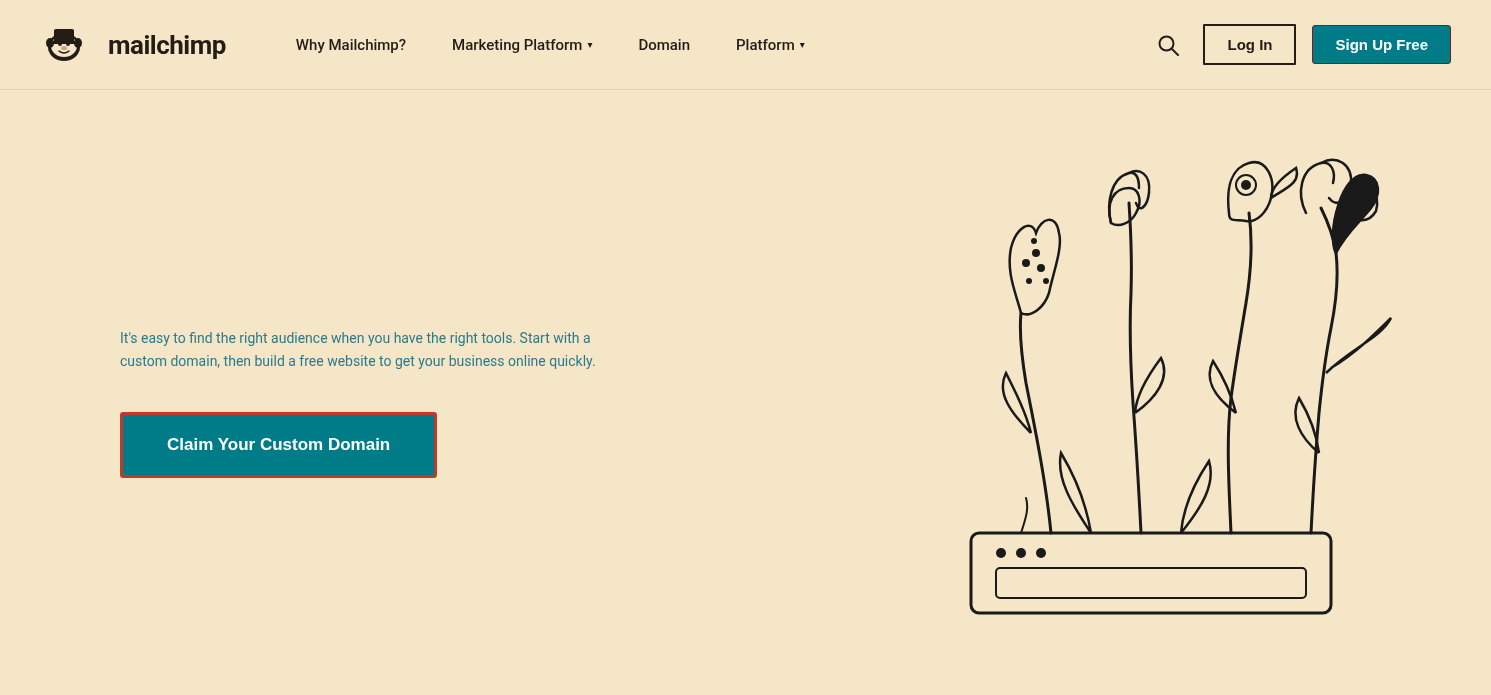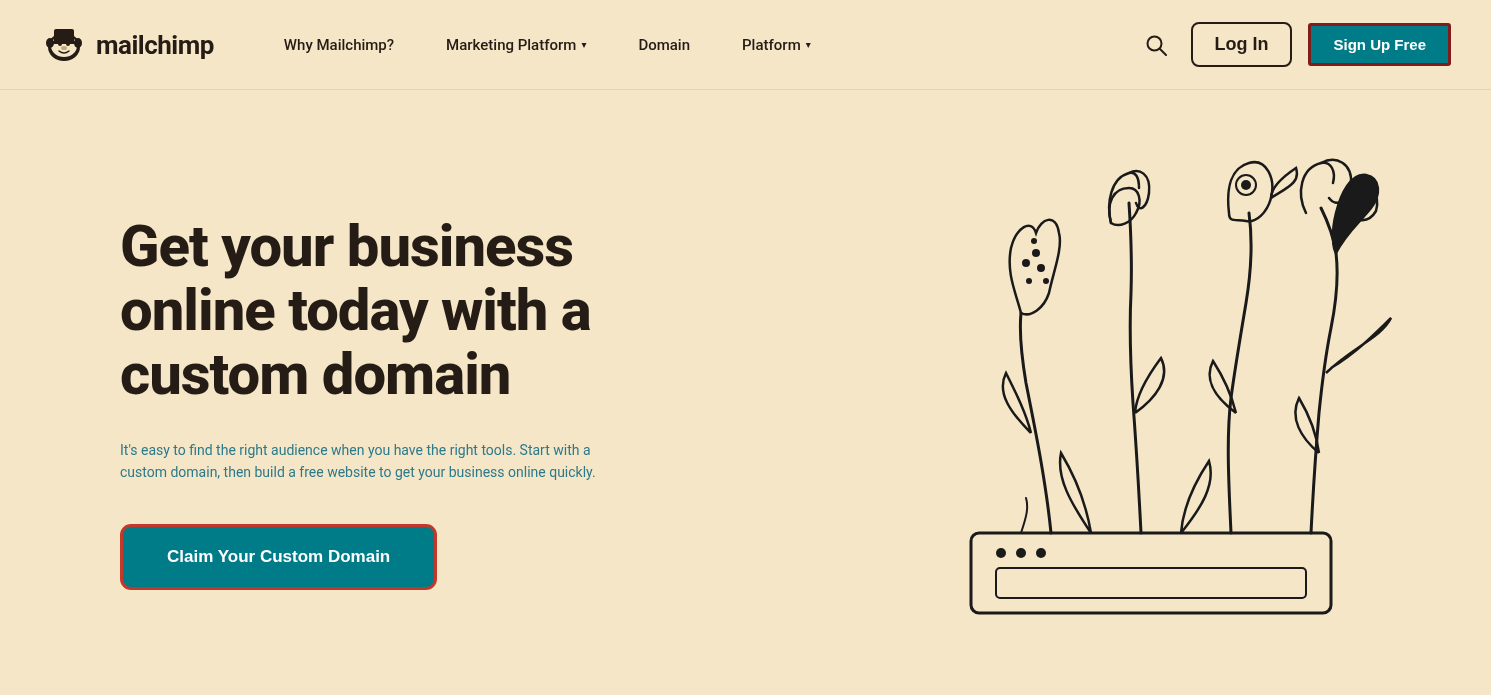--- a/index.html
+++ b/index.html
@@ -22,40 +22,40 @@
       align-items: center;
       padding: 0 40px;
       height: 90px;
       background-color: #f5e6c8;
       border-bottom: 1px solid rgba(0,0,0,0.08);
     }
 
     .logo-area {
       display: flex;
       align-items: center;
-      gap: 8px;
+      gap: 20px;
       margin-right: 48px;
     }
 
     .chimp-icon {
       width: 48px;
       height: 48px;
     }
 
     .logo-text {
       font-size: 26px;
       font-weight: 700;
       color: #241c15;
       letter-spacing: -0.5px;
     }
 
     .nav-links {
       display: flex;
       align-items: center;
-      gap: 8px;
+      gap: 2px;
       flex: 1;
     }
 
     .nav-link {
       font-size: 15px;
       color: #241c15;
       text-decoration: none;
       padding: 8px 22px;
       cursor: pointer;
       display: flex;
@@ -81,30 +81,30 @@
       padding: 8px;
       display: flex;
       align-items: center;
       justify-content: center;
     }
 
     .login-btn {
       background: none;
       border: 2px solid #241c15;
       color: #241c15;
-      font-size: 18px;
+      font-size: 15px;
       font-weight: 600;
       padding: 10px 22px;
       cursor: pointer;
-      border-radius: 8px;
+      border-radius: 1px;
     }
 
     .signup-btn {
       background: #007c89;
-      border: 3px solid #7f1d1d;
+      border: 1px solid #7f1d1d;
       color: #fff;
       font-size: 15px;
       font-weight: 700;
       padding: 10px 22px;
       cursor: pointer;
       border-radius: 3px;
     }
 
     
     .hero {
@@ -138,21 +138,21 @@
     }
 
     .cta-btn {
       background: #007c89;
       border: 3px solid #c0392b;
       color: #fff;
       font-size: 17px;
       font-weight: 700;
       padding: 20px 44px;
       cursor: pointer;
-      border-radius: 11px;
+      border-radius: 3px;
       display: inline-block;
     }
 
     .hero-illustration {
       flex: 1;
       display: flex;
       align-items: center;
       justify-content: center;
       position: absolute;
       right: 60px;
@@ -212,21 +212,20 @@
         <line x1="15" y1="15" x2="21" y2="21" stroke="#241c15" stroke-width="2" stroke-linecap="round"></line>
       </svg>
     </button>
     <button class="login-btn">Log In</button>
     <button class="signup-btn">Sign Up Free</button>
   </div>
 </nav>
 
 <section class="hero">
   <div class="hero-content">
-    <h1 class="hero-title">Get your business online today with a custom domain</h1>
     <p class="hero-subtitle">It's easy to find the right audience when you have the right tools. Start with a custom domain, then build a free website to get your business online quickly.</p>
     <button class="cta-btn">Claim Your Custom Domain</button>
   </div>
 
   <div class="hero-illustration">
 
     <svg class="illustration-svg" viewBox="0 0 560 520" fill="none" xmlns="http://www.w3.org/2000/svg">
 
       <rect x="100" y="400" width="360" height="80" rx="8" stroke="#1a1a1a" stroke-width="3" fill="none"></rect>
 

